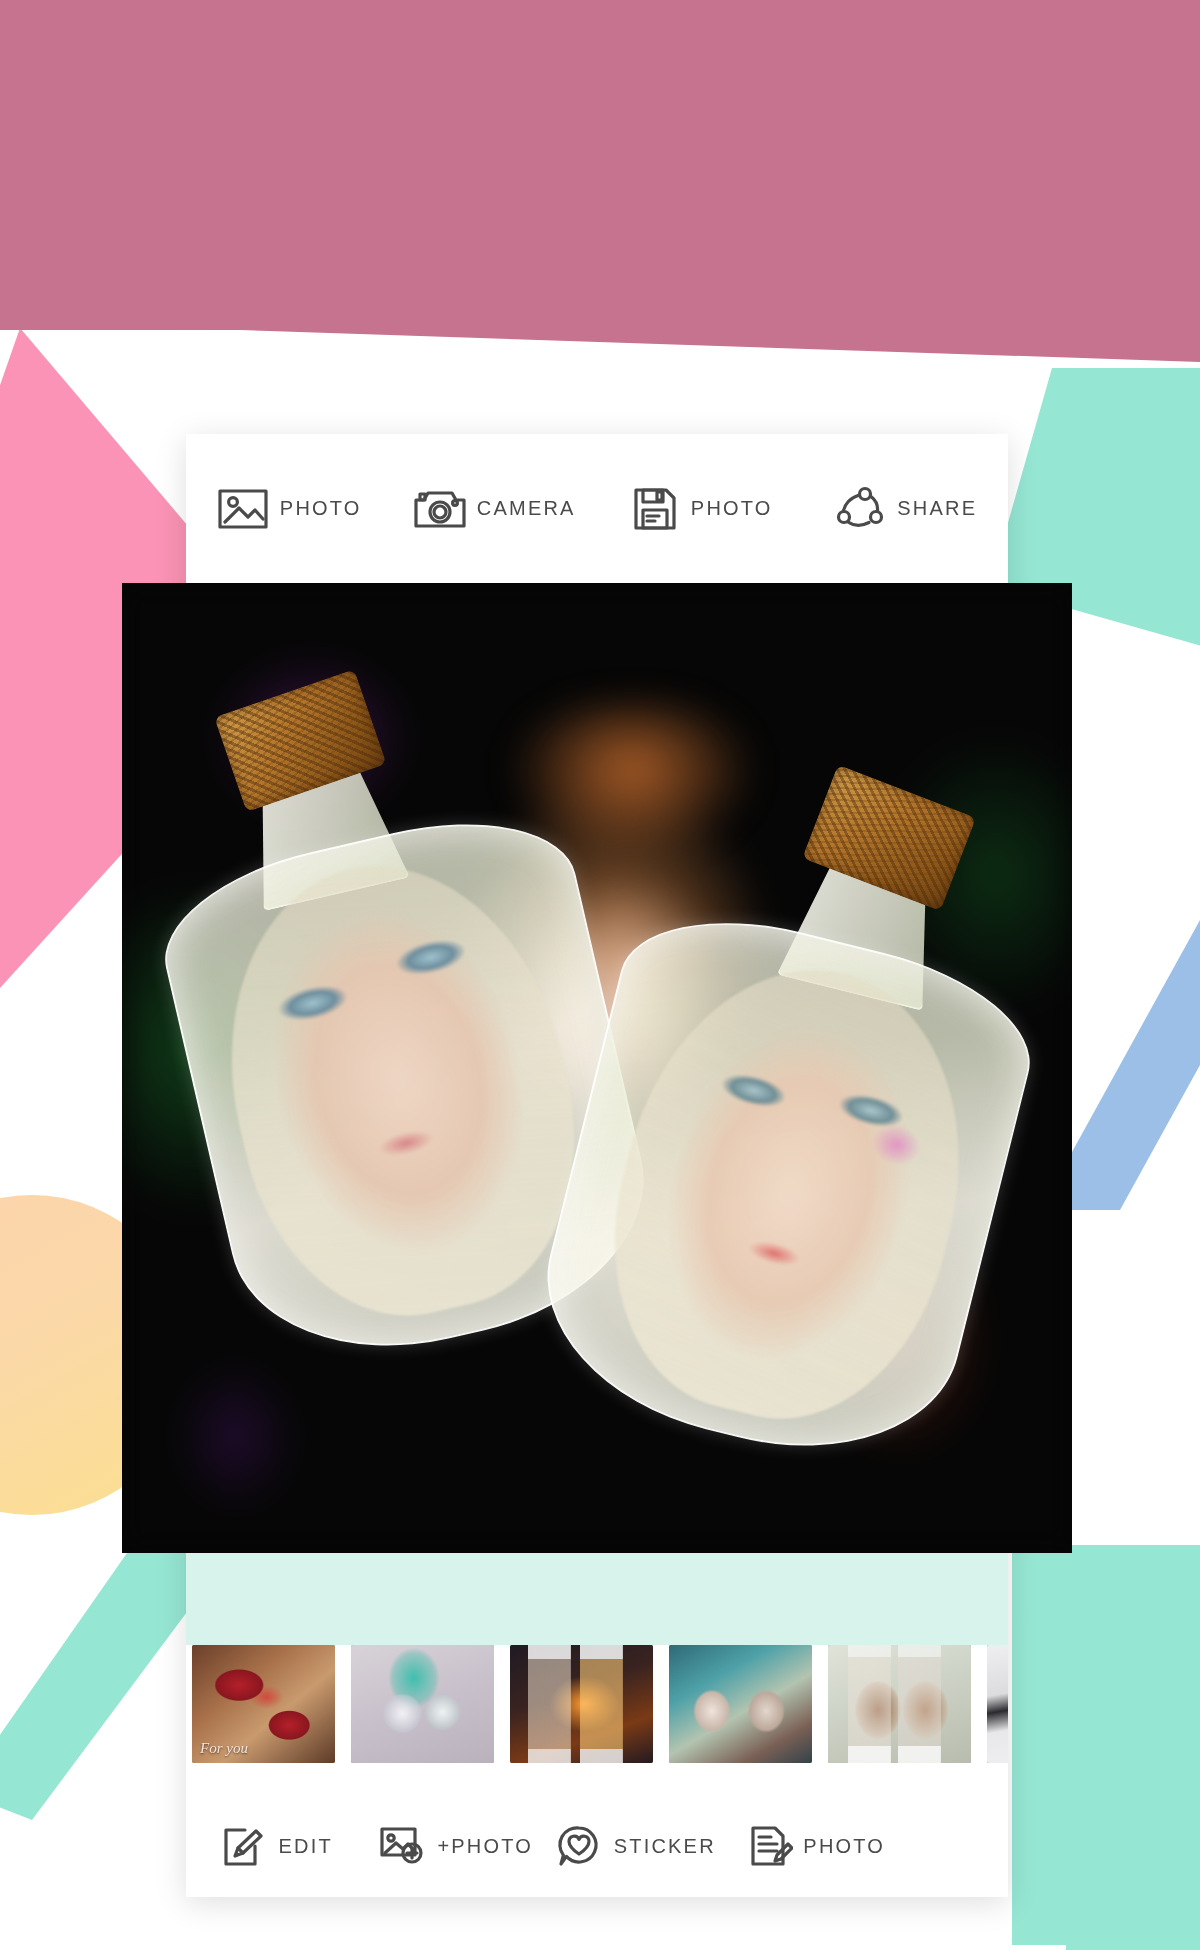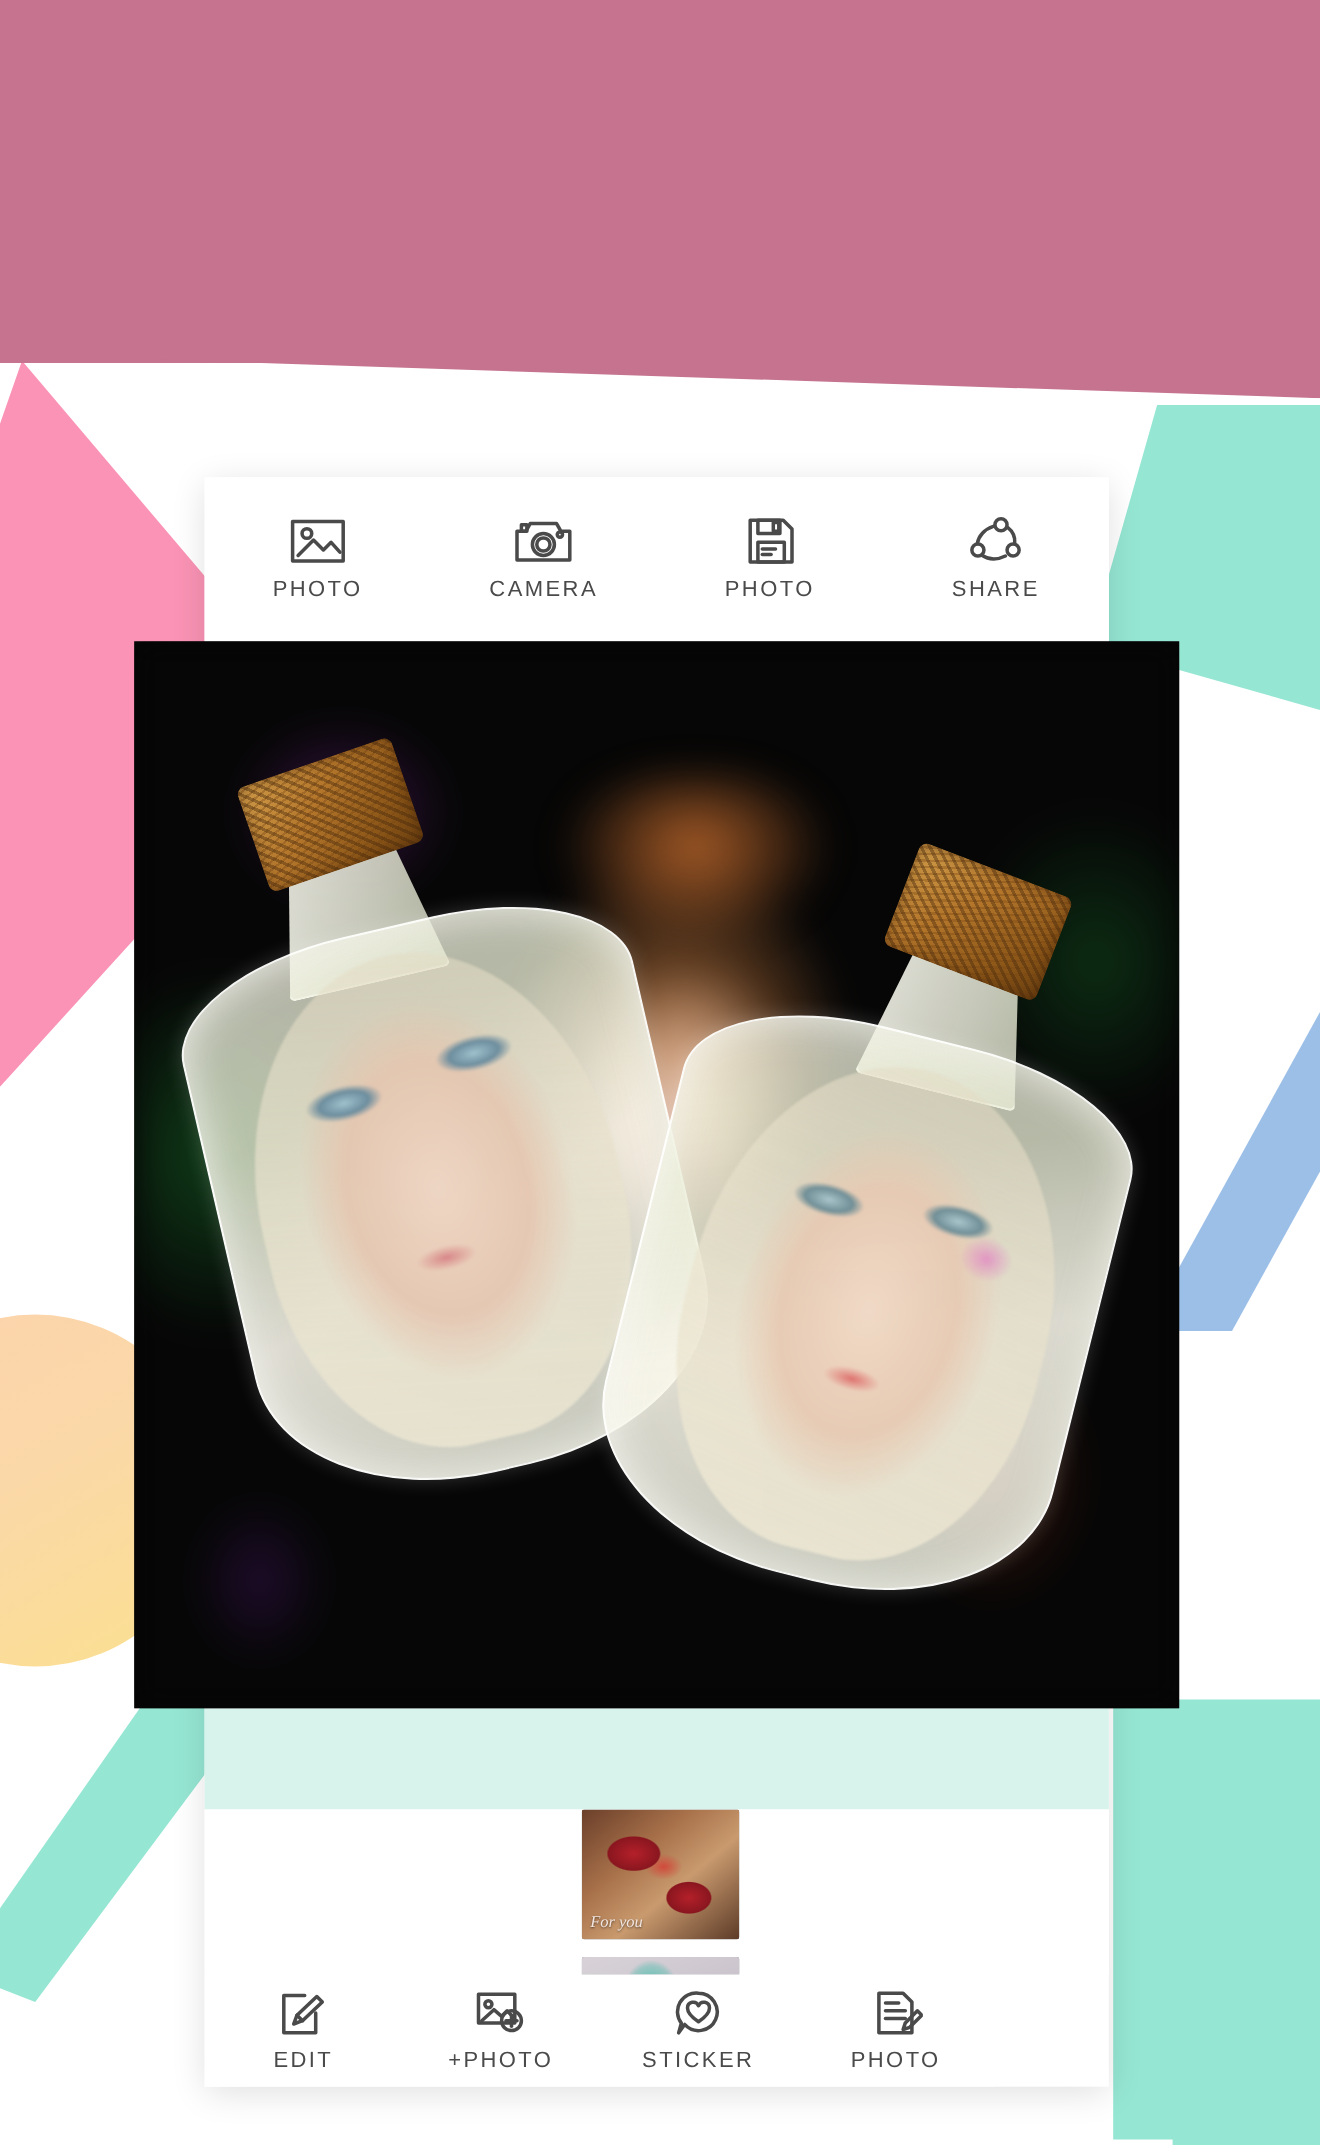--- a/index.html
+++ b/index.html
@@ -114,21 +114,21 @@
     left: 186px; top: 434px;
     width: 822px; height: 149px;
     background: #ffffff;
     display: flex;
     align-items: center;
     z-index: 6;
   }
   .tool-item {
     flex: 1 1 0;
     display: flex;
-    flex-direction: column;
+    flex-direction: row;
     align-items: center;
     justify-content: center;
     gap: 10px;
   }
   .tool-icon { width: 54px; height: 46px; display: block; }
   .tool-label {
     font-size: 20px;
     letter-spacing: 2.2px;
     color: #4a4a4a;
     font-weight: 500;
@@ -278,24 +278,22 @@
 
   
   .thumb-strip {
     position: absolute;
     left: 186px; top: 1645px;
     width: 822px; height: 150px;
     background: #ffffff;
     z-index: 8;
     overflow: hidden;
     display: flex;
-    align-items: center;
     gap: 16px;
     padding-left: 6px;
-    flex-direction: column;
   }
   .thumb {
     flex: 0 0 auto;
     width: 143px; height: 118px;
     border-radius: 2px;
     overflow: hidden;
     position: relative;
     background: #777;
   }
   .thumb .t-bg { position: absolute; inset: 0; }

